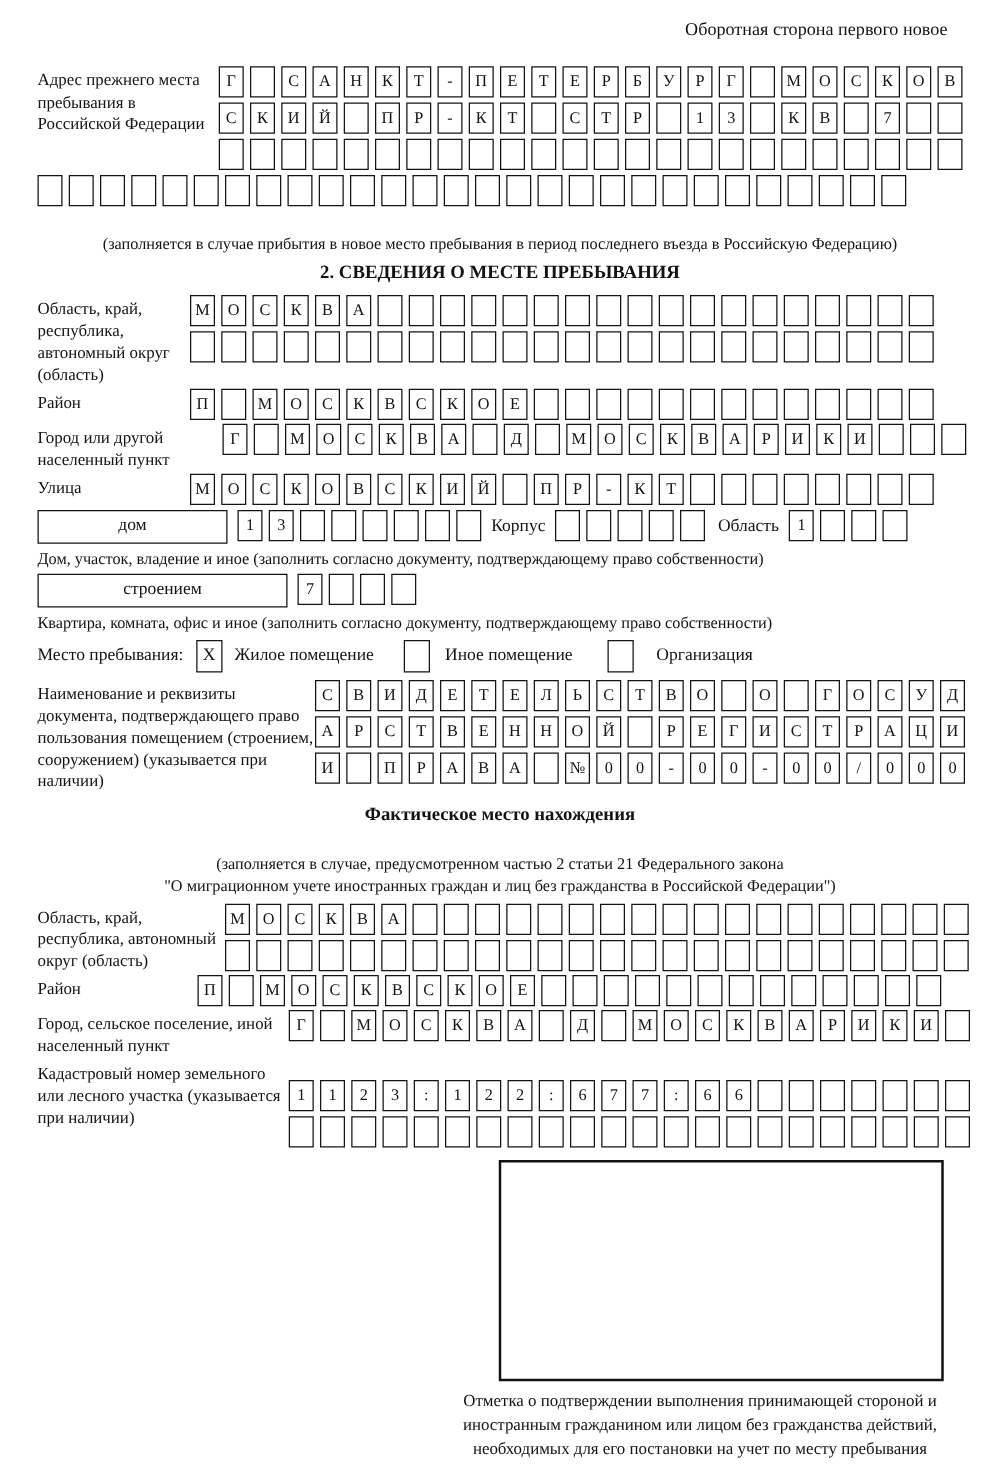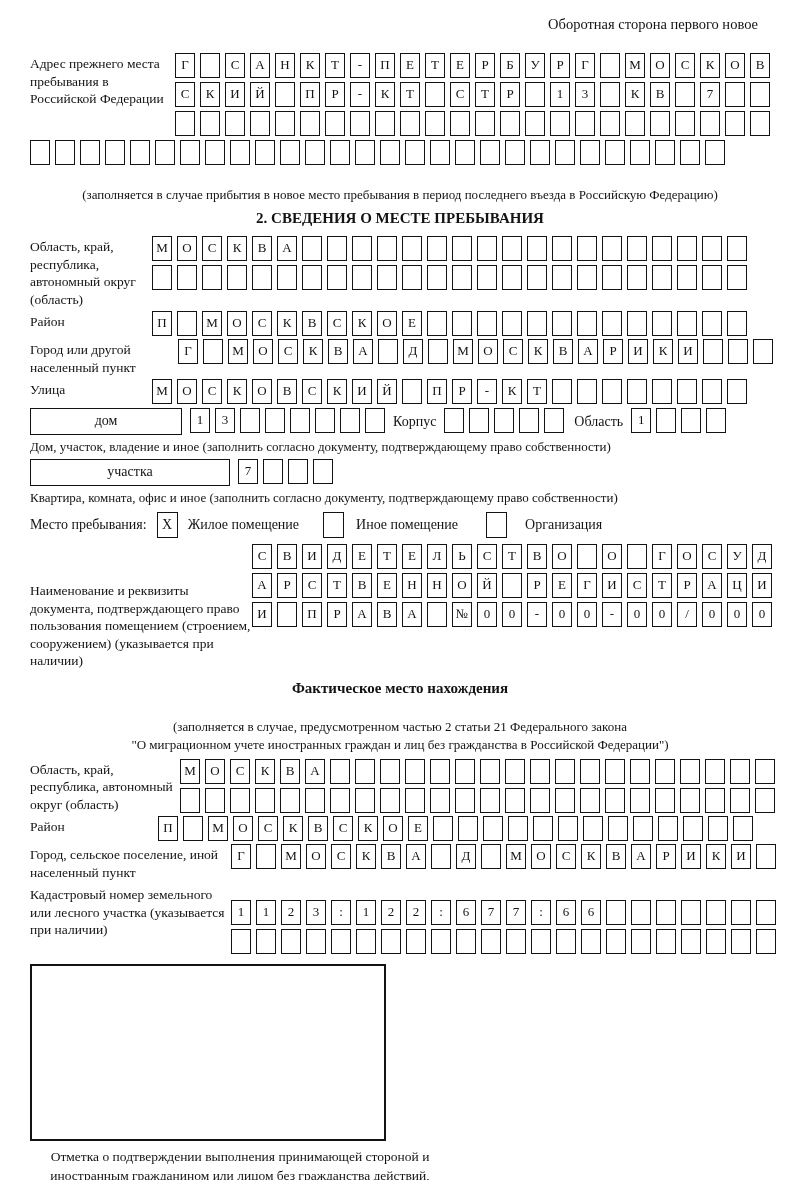--- a/index.html
+++ b/index.html
@@ -18,42 +18,42 @@
   .cellrow { display:flex; gap:5px; }
   .cell {
     display:inline-block; width:20px; height:25px; border:1.6px solid #131313;
     font-size:13px; line-height:22px; text-align:center; flex:0 0 auto;
     font-family:"Liberation Serif","DejaVu Serif",serif;
   }
 
   .w145 { width:145px; flex:0 0 145px; }
   .w122 { width:122px; flex:0 0 122px; }
   .w148 { width:148px; flex:0 0 148px; }
-  .w222 { width:222px; flex:0 0 222px;margin-top:36px; }
+  .w222 { width:222px; flex:0 0 222px; }
   .w150 { width:150px; flex:0 0 150px; }
   .w128 { width:128px; flex:0 0 128px; }
   .w201 { width:201px; flex:0 0 201px; }
 
   .note { font-size:13px; }
   .note-center { font-size:13px; text-align:center; margin:22px 0 2px 0; }
   .sec-title { font-size:15px; font-weight:bold; text-align:center; margin:7px 0 9px 0; }
 
   .labelbox {
     border:1.6px solid #131313; height:27px; text-align:center; font-size:14px;
     line-height:24px; flex:0 0 auto;
   }
   .inline-lbl { font-size:14px; line-height:27px; flex:0 0 auto; }
 
   .stay-row { display:flex; align-items:center; margin:6px 0 2px 0; font-size:14px; }
   .optbox {
     display:inline-block; width:21px; height:26px; border:1.6px solid #131313;
     text-align:center; font-size:14px; line-height:23px; flex:0 0 auto;
   }
 
-  .mark-wrap { display:flex; flex-direction:column; margin-top:10px; }
+  .mark-wrap { display:flex; flex-direction:column; align-items:flex-end; margin-top:10px; }
   .mark-box { width:356px; height:177px; border:2px solid #131313; margin-right:15px; }
   .mark-caption { width:420px; text-align:center; font-size:13.5px; line-height:19px; margin-top:6px; margin-right:0px; }
 
   .mt4 { margin-top:4px; } .mt6 { margin-top:6px; }
   .gap8 { width:8px; flex:0 0 8px; } .gap10 { width:10px; flex:0 0 10px; }
 </style>
 </head>
 <body>
 
 <div class="page">
@@ -354,21 +354,21 @@
     <div class="cellrow">
         <span class="cell">1</span>
         <span class="cell"></span>
         <span class="cell"></span>
         <span class="cell"></span>
       </div>
   </div>
   <div class="note mt4">Дом, участок, владение и иное (заполнить согласно документу, подтверждающему право собственности)</div>
 
   <div class="frow mt4">
-    <div class="labelbox" style="width:200px;">участка</div>
+    <div class="labelbox" style="width:200px;">строением</div>
     <div class="gap8"></div>
     <div class="cellrow">
         <span class="cell">7</span>
         <span class="cell"></span>
         <span class="cell"></span>
         <span class="cell"></span>
       </div>
   </div>
   <div class="note mt4">Квартира, комната, офис и иное (заполнить согласно документу, подтверждающему право собственности)</div>
 

